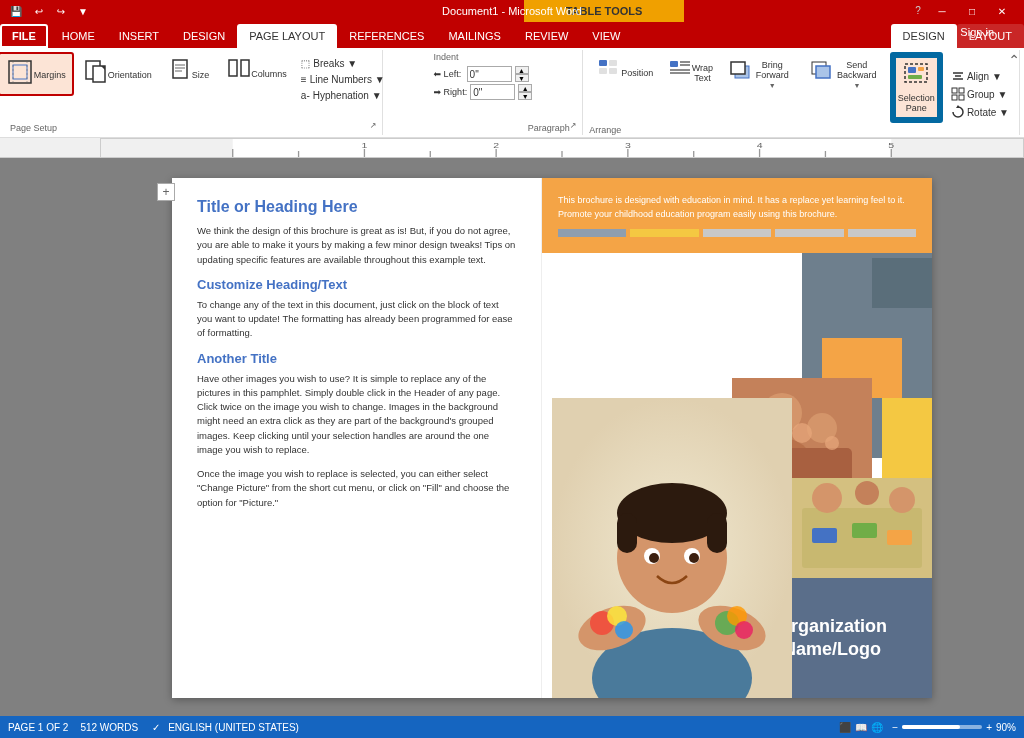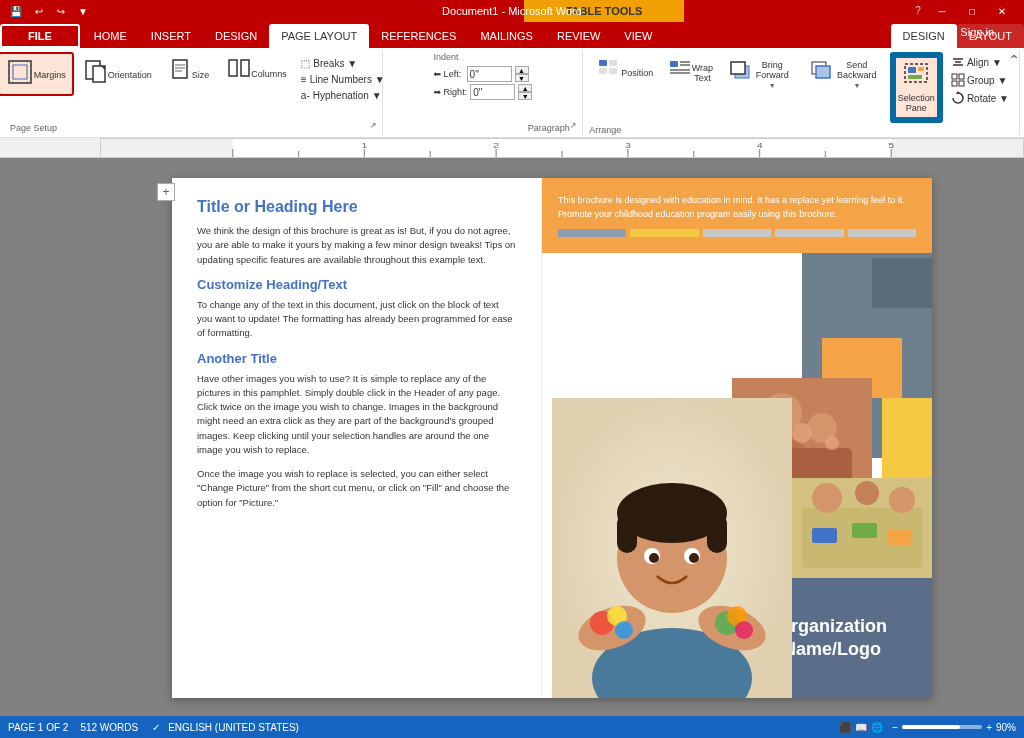--- a/index.html
+++ b/index.html
@@ -37,21 +37,21 @@
       display: flex;
       align-items: center;
       font-size: 11px;
       font-weight: 500;
       color: white;
       cursor: pointer;
       border-top-left-radius: 3px;
       border-top-right-radius: 3px;
     }
     .ribbon-tab.active { background: white; color: #333; }
-    .ribbon-tab.file { background: #c00000; border: 2px solid white; color: white; margin-right: 2px; font-weight: 700; padding: 0 26px; }
+    .ribbon-tab.file { background: #c00000; border: 2px solid white; color: white; margin-right: 2px; font-weight: 700; padding: 0 10px; }
     .ribbon-tab.design-active { background: white; color: #333; }
     .ribbon-tab.layout { background: rgba(255,255,255,0.15); color: white; }
     .signin { position: absolute; right: 30px; top: 4px; color: white; font-size: 11px; cursor: pointer; }
 
     
     .ribbon {
       height: 90px;
       background: white;
       border-bottom: 1px solid #ddd;
       display: flex;
@@ -510,21 +510,21 @@
           <svg width="26" height="26" viewBox="0 0 26 26">
             <rect x="2" y="2" width="22" height="18" fill="none" stroke="#333" stroke-width="1.5" stroke-dasharray="3,2"></rect>
             <rect x="5" y="5" width="8" height="6" fill="#4472c4" rx="1"></rect>
             <rect x="15" y="5" width="6" height="4" fill="#f4a446" rx="1"></rect>
             <rect x="5" y="13" width="14" height="4" fill="#70ad47" rx="1"></rect>
           </svg>
         </div>
         <div class="label">Selection<br>Pane</div>
       </div>
 
-      <div style="display:flex;flex-direction:column;gap:2px;margin-top:2px;">
+      <div style="display:flex;flex-direction:column;gap:2px;margin-top:16px;">
         <div class="arrange-btn">
           <svg width="14" height="14" viewBox="0 0 14 14">
               <line x1="2" y1="4" x2="12" y2="4" stroke="#333" stroke-width="1.5"></line>
               <line x1="4" y1="7" x2="10" y2="7" stroke="#333" stroke-width="1.5"></line>
               <line x1="2" y1="10" x2="12" y2="10" stroke="#333" stroke-width="1.5"></line>
             </svg>
           <span>Align ▼</span>
         </div>
         <div class="arrange-btn">
           <svg width="14" height="14" viewBox="0 0 14 14">

